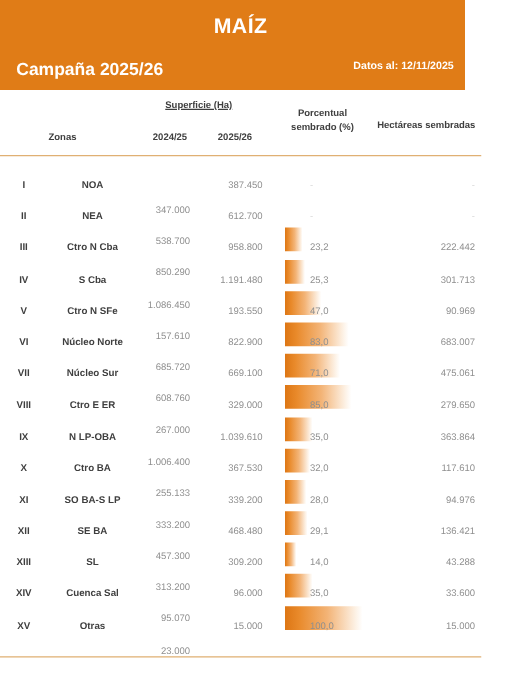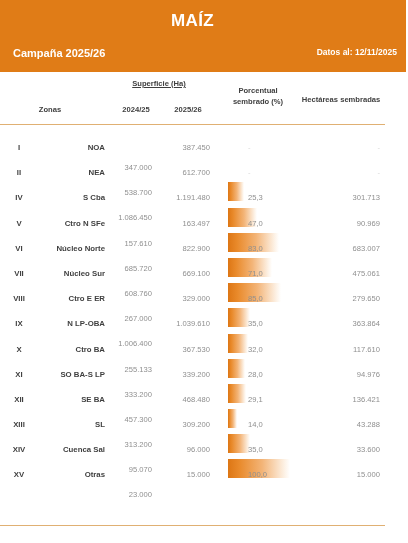--- a/index.html
+++ b/index.html
@@ -15,41 +15,41 @@
     width: 408px;
     height: 543px;
     background: #ffffff;
   }
 
   
   .header-band {
     position: absolute;
     left: 0;
     top: 0;
-    width: 406px;
+    width: 372px;
     height: 72px;
     background: #E07C17;
   }
   .header-title {
     position: absolute;
     left: 0;
     top: 11px;
     width: 385px;
     text-align: center;
     color: #ffffff;
     font-size: 17px;
     font-weight: bold;
     letter-spacing: 0.4px;
   }
   .header-campaign {
     position: absolute;
     left: 13px;
     top: 47px;
     color: #ffffff;
-    font-size: 11px;
+    font-size: 14px;
     font-weight: bold;
   }
   .header-date {
     position: absolute;
     right: 9px;
     top: 47px;
     color: #ffffff;
     font-size: 8.5px;
     font-weight: bold;
   }
@@ -108,21 +108,21 @@
     left: 4px;
     width: 30px;
     text-align: center;
     color: #3f3f3f;
     font-weight: bold;
     font-size: 7.8px;
   }
   .c-zone {
     left: 43px;
     width: 62px;
-    text-align: right;
+    text-align: center;
     color: #3f3f3f;
     font-weight: bold;
     font-size: 7.8px;
   }
   .c-prev {
     left: 100px;
     width: 52px;
     text-align: right;
     margin-top: 20px;
   }
@@ -194,37 +194,48 @@
       <div class="row">
         <div class="cell c-num">II</div>
         <div class="cell c-zone">NEA</div>
         <div class="cell c-prev">538.700</div>
         <div class="cell c-curr">612.700</div>
         <div class="cell c-pct" style="color: rgb(216, 216, 216);">-</div>
         <div class="cell c-hect" style="color: rgb(216, 216, 216);">-</div>
       </div>
       <div class="row">
         <div class="barwrap">
+          <div class="bar" style="width: 14.38px;"></div>
+        </div>
+        <div class="cell c-num">III</div>
+        <div class="cell c-zone">Ctro N Cba</div>
+        <div class="cell c-prev">850.290</div>
+        <div class="cell c-curr">958.800</div>
+        <div class="cell c-pct">23,2</div>
+        <div class="cell c-hect">222.442</div>
+      </div>
+      <div class="row">
+        <div class="barwrap">
           <div class="bar" style="width: 15.69px;"></div>
         </div>
         <div class="cell c-num">IV</div>
         <div class="cell c-zone">S Cba</div>
         <div class="cell c-prev">1.086.450</div>
         <div class="cell c-curr">1.191.480</div>
         <div class="cell c-pct">25,3</div>
         <div class="cell c-hect">301.713</div>
       </div>
       <div class="row">
         <div class="barwrap">
           <div class="bar" style="width: 29.14px;"></div>
         </div>
         <div class="cell c-num">V</div>
         <div class="cell c-zone">Ctro N SFe</div>
         <div class="cell c-prev">157.610</div>
-        <div class="cell c-curr">163.497</div>
+        <div class="cell c-curr">193.550</div>
         <div class="cell c-pct">47,0</div>
         <div class="cell c-hect">90.969</div>
       </div>
       <div class="row">
         <div class="barwrap">
           <div class="bar" style="width: 51.46px;"></div>
         </div>
         <div class="cell c-num">VI</div>
         <div class="cell c-zone">Núcleo Norte</div>
         <div class="cell c-prev">685.720</div>

